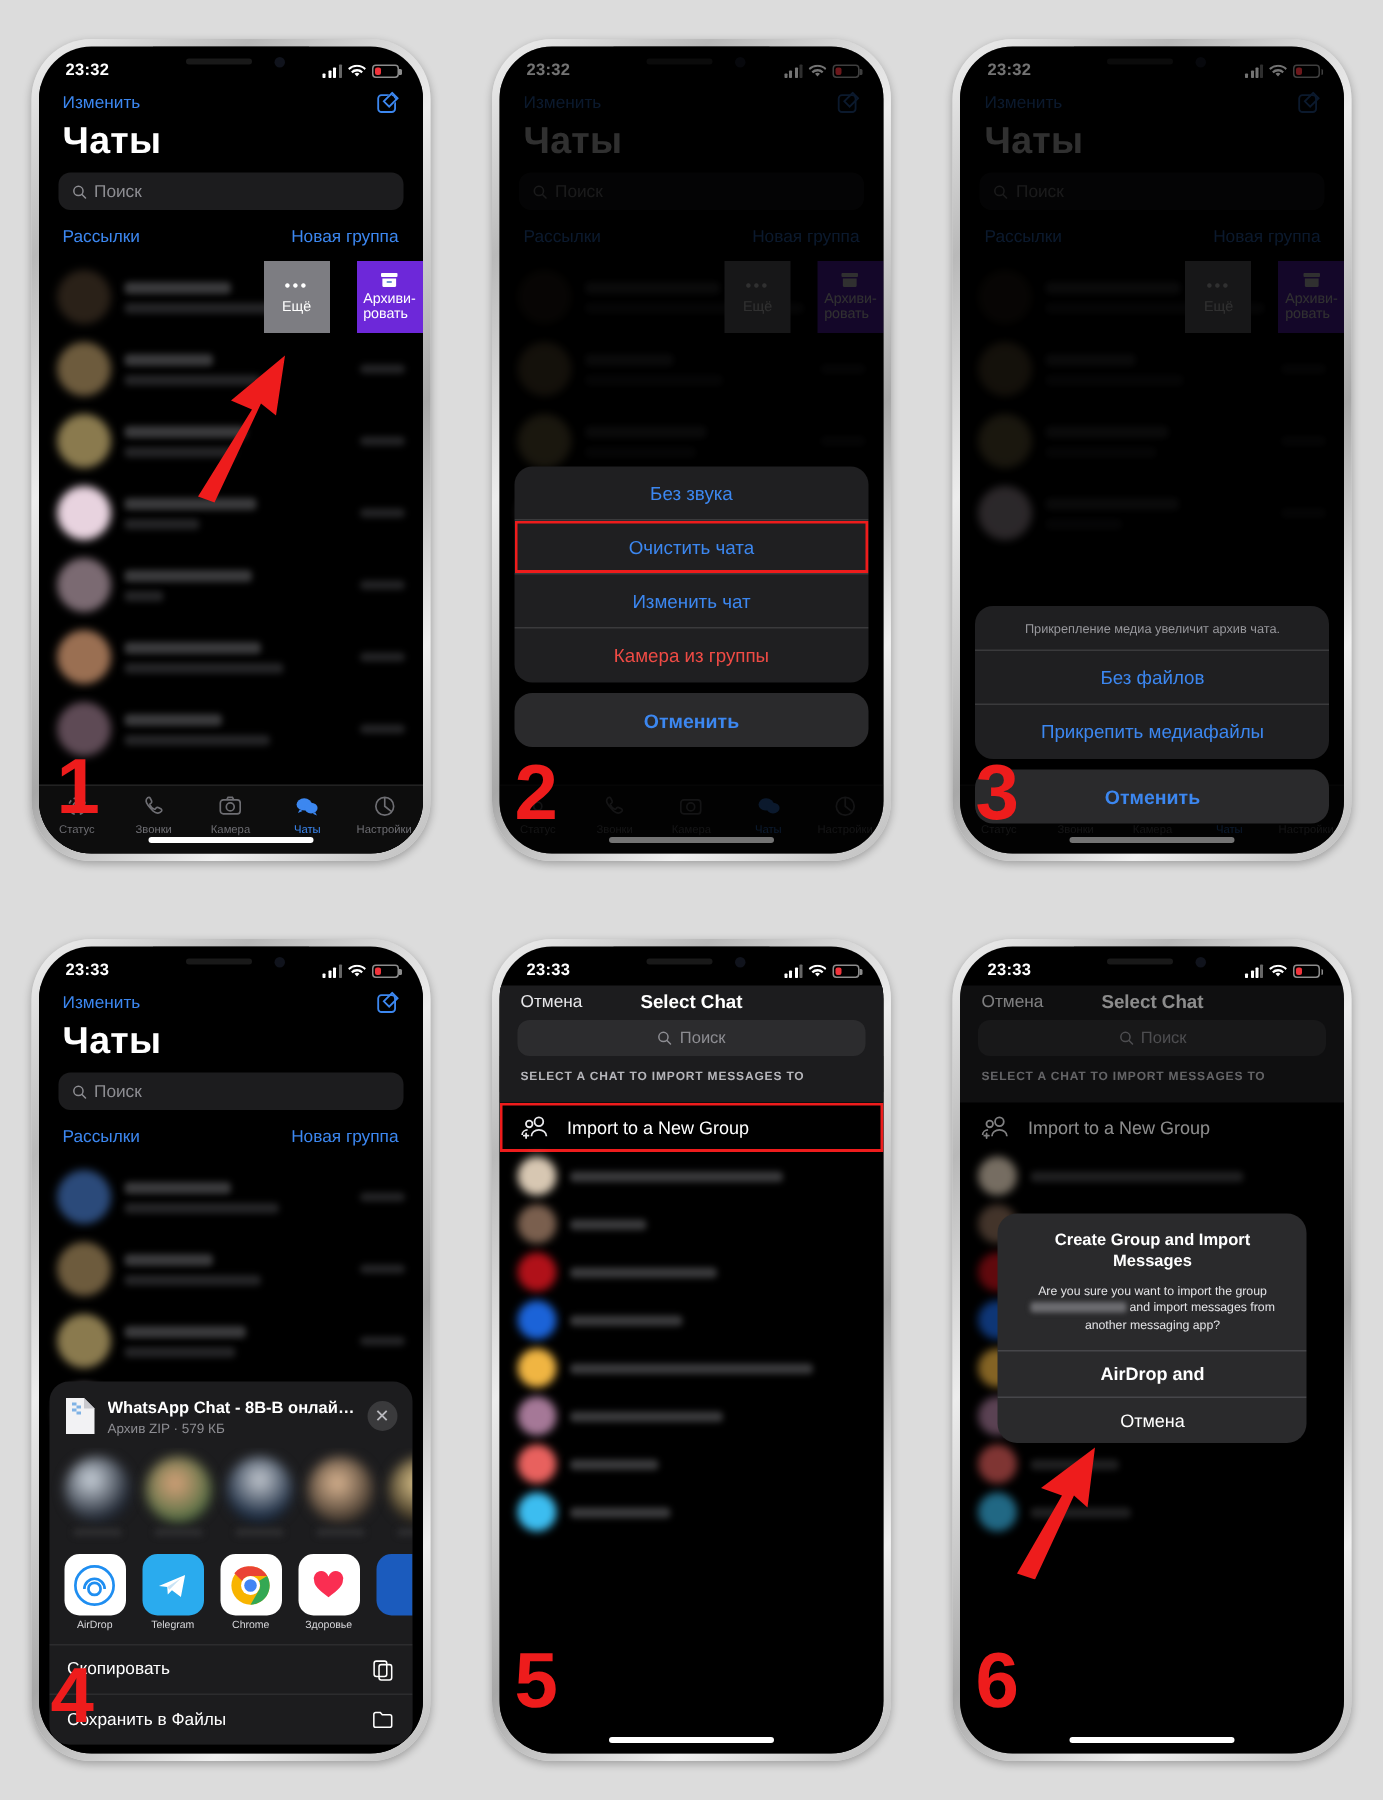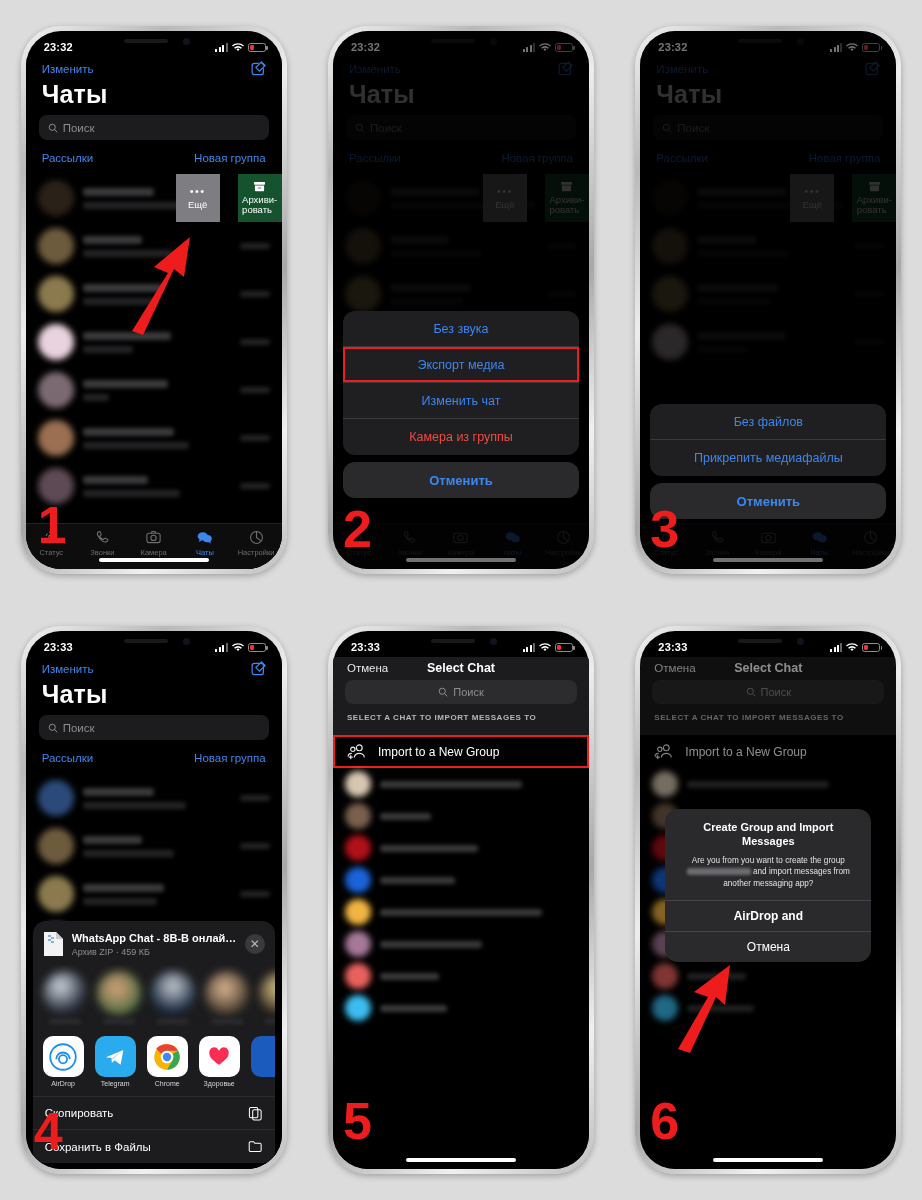--- a/index.html
+++ b/index.html
@@ -98,21 +98,21 @@
   .rmsg{ height:7px; border-radius:3px; background:#242426; filter: blur(2.2px);}
   .rtime{ width:30px; height:6px; border-radius:3px; background:#242426; filter: blur(2px); flex:none;}
 
   
   .swipe{
     position:absolute; right:0; top:0; display:flex; height:48px; width:106px; z-index:8;
   }
   .swipe div{ flex:1; display:flex; flex-direction:column; align-items:center;
     justify-content:center; font-size:9.5px; color:#fff; line-height:1.05;}
   .sw-more{ background:#7d7d82; }
-  .sw-arch{ background:#14532d;margin-left:18px; }
+  .sw-arch{ background:#6d28d9;margin-left:18px; }
   .dots{ letter-spacing:1.5px; font-size:11px; margin-bottom:3px;}
   .arch-ic{ width:13px;height:11px; margin-bottom:3px;}
 
   
   .tabbar{
     position:absolute; left:0; right:0; bottom:0; height:46px; background:#0d0d0d;
     border-top:.5px solid #222; display:flex; align-items:flex-start; padding-top:5px; z-index:25;
   }
   .tab{ flex:1; display:flex; flex-direction:column; align-items:center; gap:2px;
     font-size:7.5px; color:#6e6e73;}
@@ -509,21 +509,21 @@
                 </svg>
                 <span>Настройки</span>
               </div>
           </div>
         </div>
 
         <div class="dim"></div>
         <div class="sheet" style="top:280px">
           <div class="sheet-grp">
             <div class="it">Без звука</div>
-            <div class="it hl">Экспорт медиа</div>
+            <div class="it hl">Очистить чата</div>
             <div class="it">Изменить чат</div>
             <div class="it danger">Камера из группы</div>
           </div>
           <div class="sheet-cancel">Отменить</div>
         </div>
         <div class="homebar"></div>
         <span class="num" style="left:10px; bottom:14px">2</span>
       </div>
     </div>
   </div>
@@ -655,20 +655,21 @@
                   <path d="M10 3v7l5 4" fill="none" stroke="#6e6e73" stroke-width="1.3"></path>
                 </svg>
                 <span>Настройки</span>
               </div>
           </div>
         </div>
 
         <div class="dim"></div>
         <div class="sheet" style="top:373px">
           <div class="sheet-grp">
+            <div class="hdr">Прикрепление медиа увеличит архив чата.</div>
             <div class="it">Без файлов</div>
             <div class="it">Прикрепить медиафайлы</div>
           </div>
           <div class="sheet-cancel">Отменить</div>
         </div>
         <div class="homebar"></div>
         <span class="num" style="left:10px; bottom:14px">3</span>
       </div>
     </div>
   </div>
@@ -761,21 +762,21 @@
             <svg class="zipic" viewBox="0 0 21 26">
               <path d="M1 1h12l7 7v17H1Z" fill="#f2f2f4"></path>
               <path d="M13 1l7 7h-7Z" fill="#c9c9ce"></path>
               <rect x="5" y="4" width="3" height="2" fill="#7fb2e5"></rect>
                 <rect x="8" y="6" width="3" height="2" fill="#7fb2e5"></rect>
               <rect x="5" y="8" width="3" height="2" fill="#7fb2e5"></rect>
                 <rect x="8" y="10" width="3" height="2" fill="#7fb2e5"></rect>
             </svg>
             <div class="t">
               <div class="t1">WhatsApp Chat - 8В-В онлайн🚒…</div>
-              <div class="t2">Архив ZIP · 459 КБ</div>
+              <div class="t2">Архив ZIP · 579 КБ</div>
             </div>
             <div class="xbtn">✕</div>
           </div>
           <div class="people">
             <div class="person">
                 <div class="pav" style="background:radial-gradient(circle at 40% 35%,#cfd7e0,#1d2430 70%)"></div>
                 <div class="pn"></div>
               </div>
             <div class="person">
                 <div class="pav" style="background:radial-gradient(circle at 45% 40%,#d8a27a,#4b6b3f 75%)"></div>
@@ -1070,21 +1071,21 @@
                 <div class="rtxt">
                   <div class="rname" style="width:34%;height:7px;margin-bottom:0"></div>
                 </div>
               </div>
           </div>
         </div>
 
         <div class="alert">
           <div class="atitle">Create Group and Import Messages</div>
           <div class="abody">
-            <span>Are you from you want to create the group </span><span class="redact"></span><span> and import messages from another messaging app?</span>
+            <span>Are you sure you want to import the group </span><span class="redact"></span><span> and import messages from another messaging app?</span>
           </div>
           <div class="abtn">AirDrop and</div>
           <div class="abtn sec">Отмена</div>
         </div>
 
         <svg class="arrow" style="left:32px;top:330px;width:66px;height:92px" viewBox="0 0 66 92">
           <path d="M6 88 L36 36 L22 31 L58 4 L53 44 L44 36 L18 92 Z" fill="#ee1c1c"></path>
         </svg>
         <div class="homebar"></div>
         <span class="num" style="left:10px; bottom:22px">6</span>

